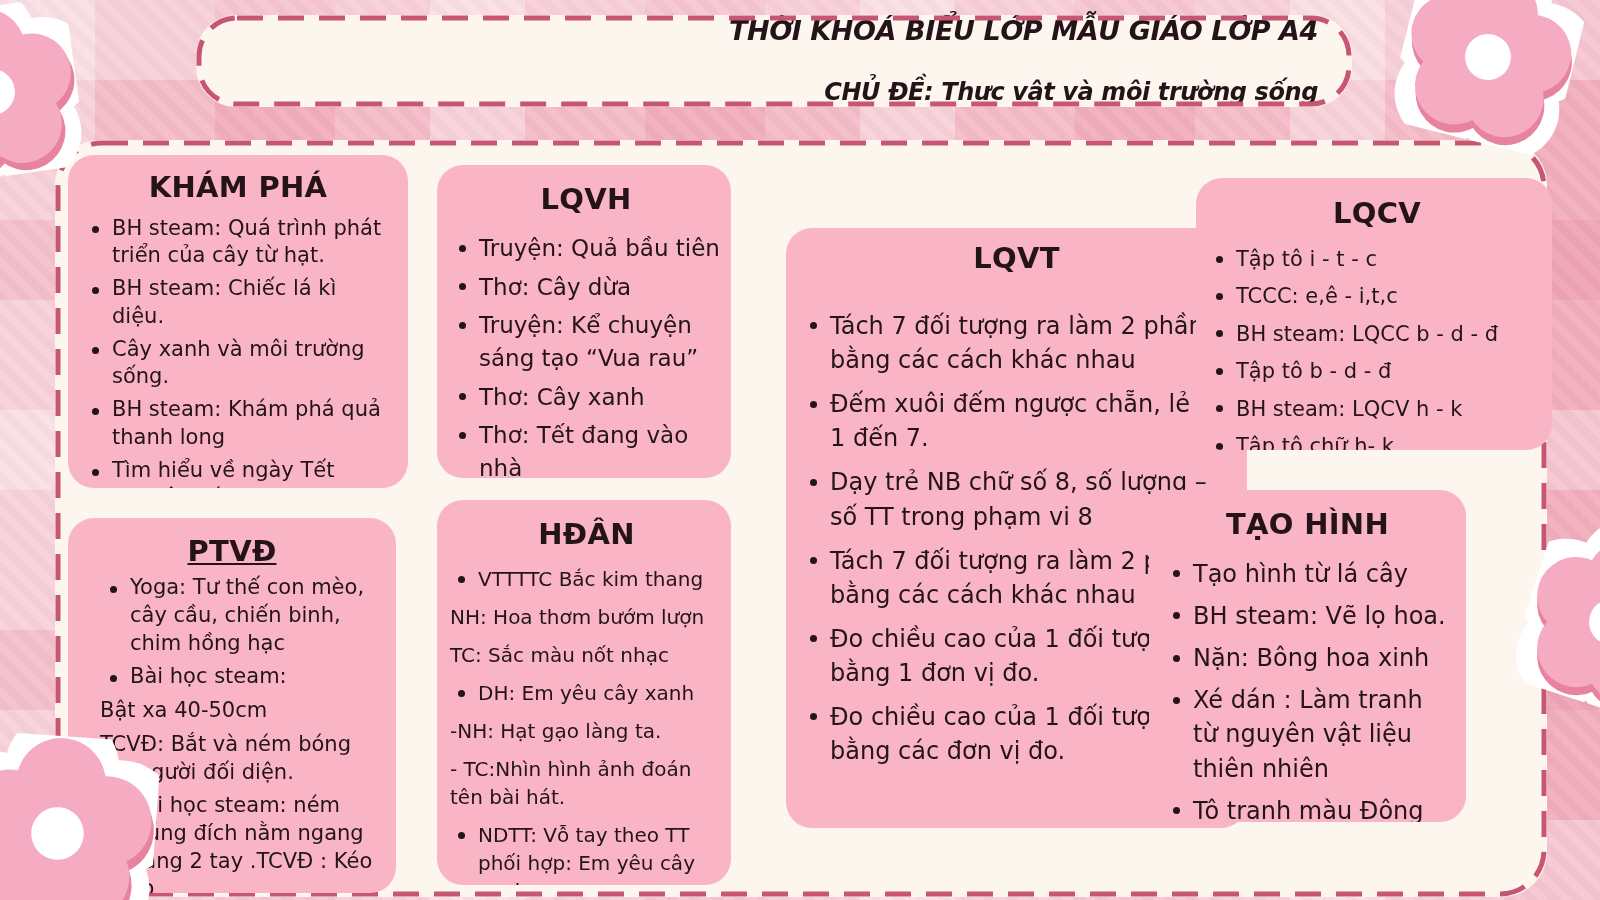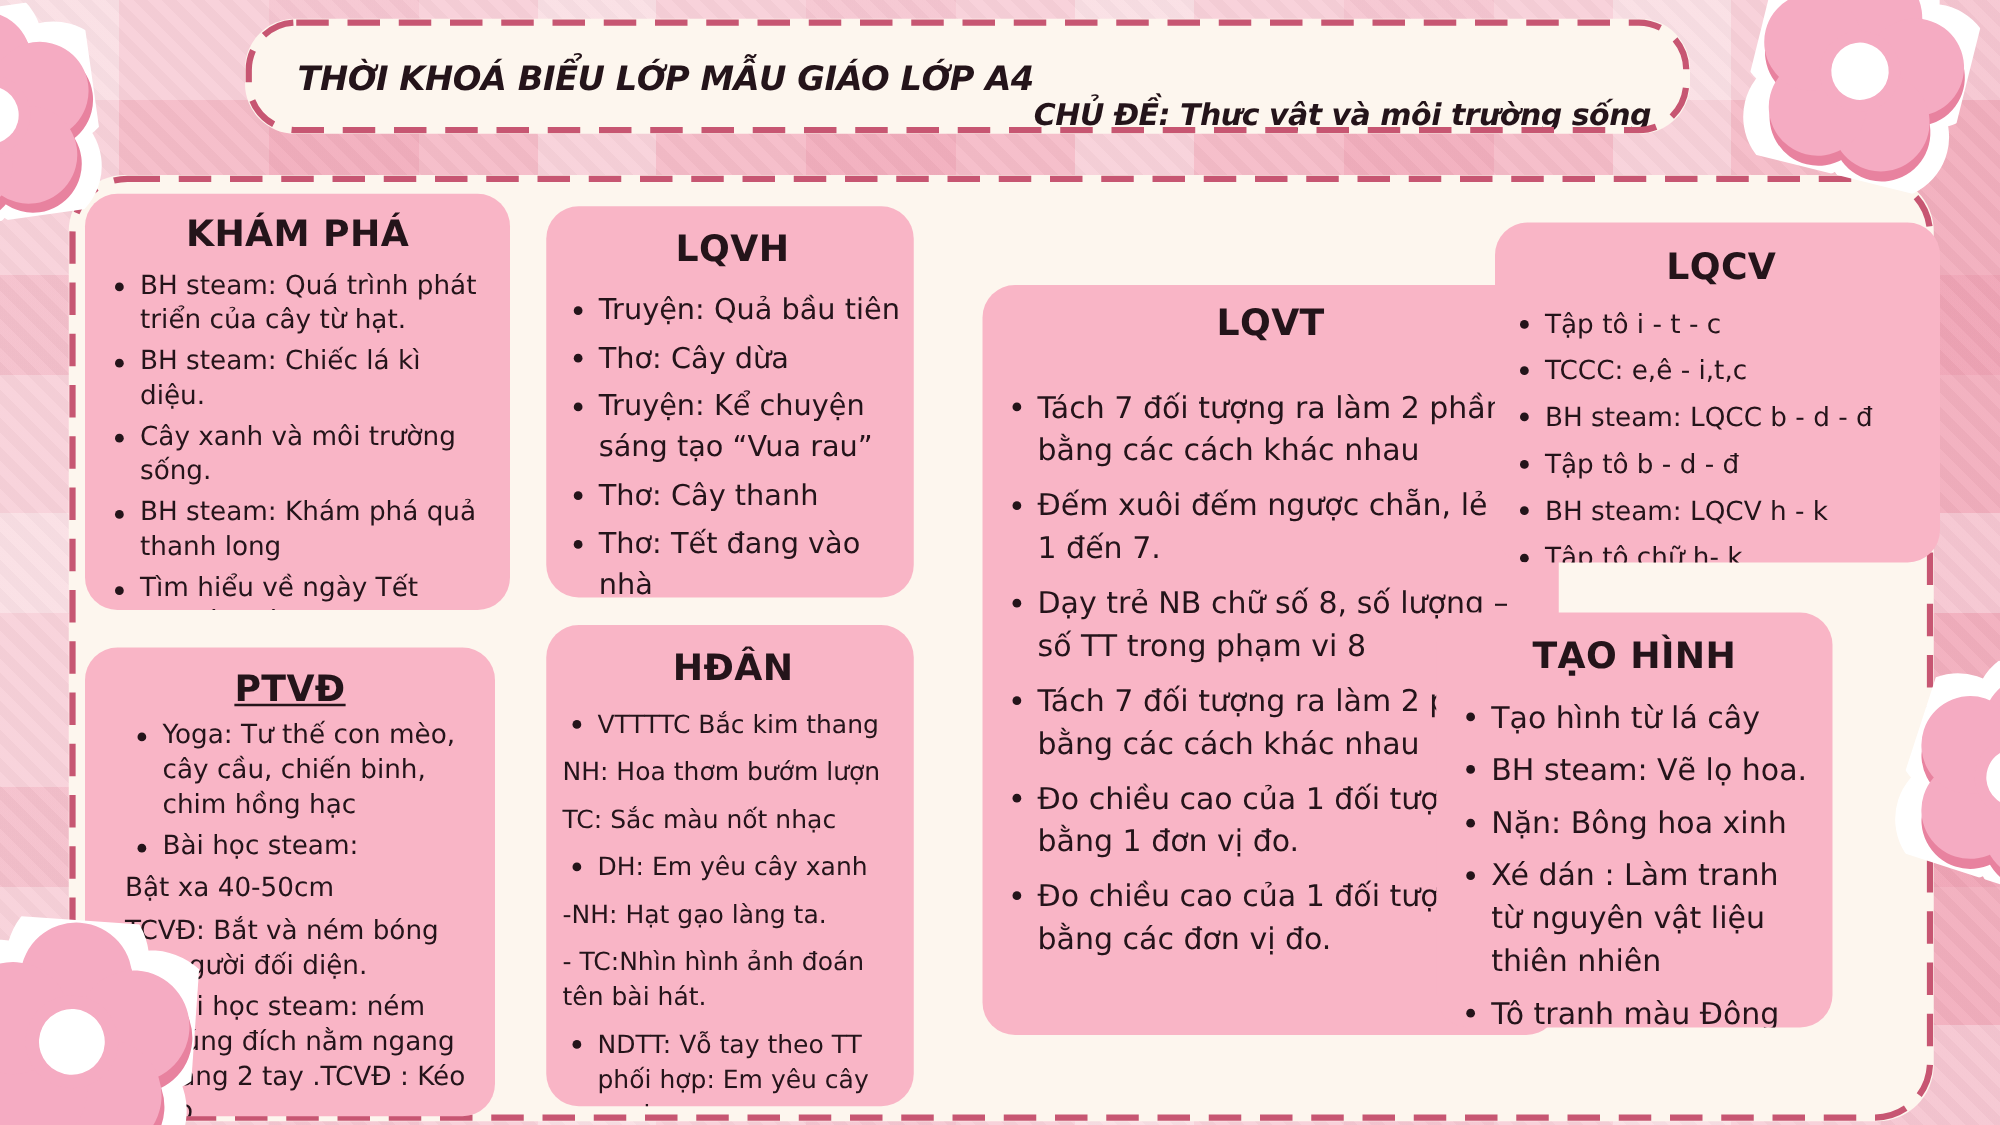--- a/index.html
+++ b/index.html
@@ -26,20 +26,21 @@
       repeating-linear-gradient(0deg, rgba(255,255,255,0.30) 0 80px, rgba(255,255,255,0) 80px 190px, rgba(231,130,155,0.22) 190px 270px, rgba(255,255,255,0) 270px 410px),
       repeating-linear-gradient(90deg, rgba(255,255,255,0.32) 0 95px, rgba(255,255,255,0) 95px 215px, rgba(233,135,160,0.26) 215px 335px, rgba(255,255,255,0) 335px 430px);
   }
   .dashed-rect{fill:none;stroke:var(--border-rose);stroke-width:5;stroke-dasharray:26 15;}
   
   .banner{
     position:absolute;left:196px;top:15px;width:1156px;height:92px;
     background:var(--cream);border-radius:40px;z-index:3;
     display:flex;align-items:flex-end;justify-content:space-between;
     padding:0 34px 0 42px;
+    flex-direction:column;
   }
   .banner > svg{position:absolute;inset:0;pointer-events:none;}
   .banner-title{
     font-size:27px;font-weight:800;font-style:italic;letter-spacing:-0.4px;
     white-space:nowrap;padding-bottom:28px;
   }
   .banner-subtitle{
     font-size:24px;font-weight:800;font-style:italic;letter-spacing:-0.4px;
     white-space:nowrap;padding-bottom:1px;
   }
@@ -190,21 +191,21 @@
           <li class="item" data-bullet="true">
             <span class="dot"></span>
             <span class="txt">Thơ: Cây dừa</span>
           </li>
           <li class="item" data-bullet="true">
             <span class="dot"></span>
             <span class="txt">Truyện: Kể chuyện sáng tạo “Vua rau”</span>
           </li>
           <li class="item" data-bullet="true">
             <span class="dot"></span>
-            <span class="txt">Thơ: Cây thanh</span>
+            <span class="txt">Thơ: Cây xanh</span>
           </li>
           <li class="item" data-bullet="true">
             <span class="dot"></span>
             <span class="txt">Thơ: Tết đang vào nhà</span>
           </li>
         </ul>
     </section>
 
     <section class="card" id="card-hdan">
       <h2 class="card-title">HĐÂN</h2>

